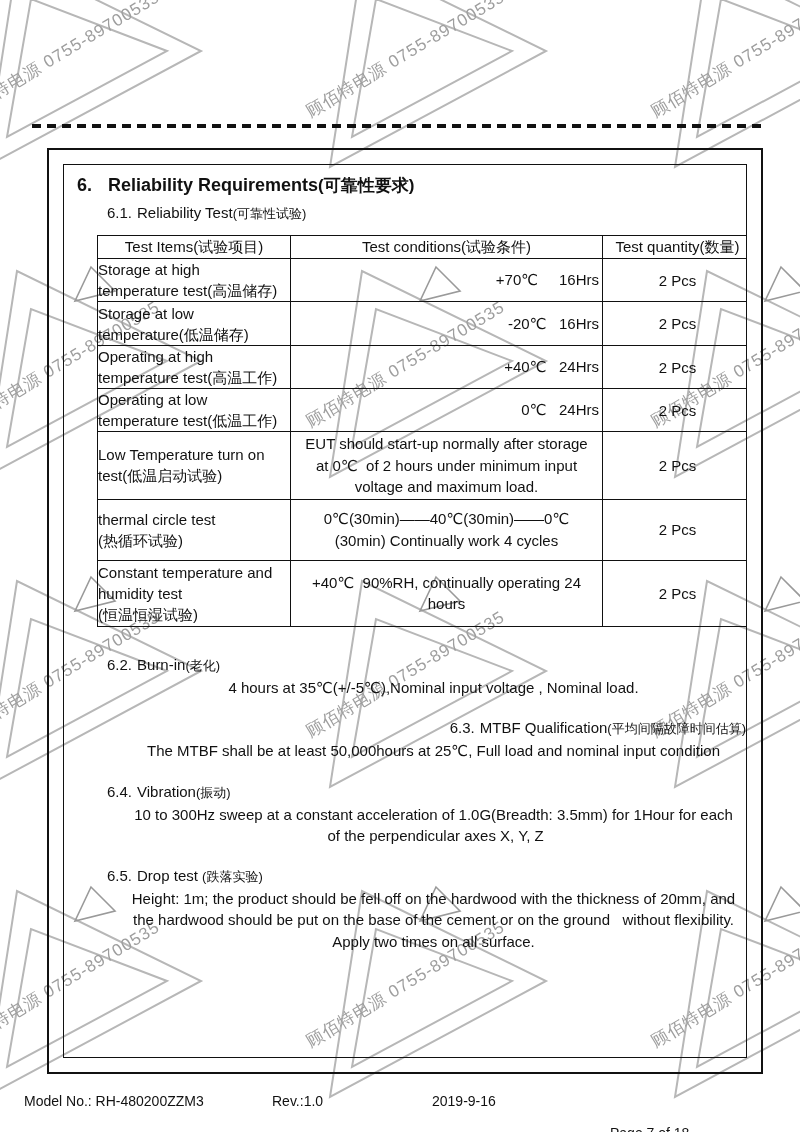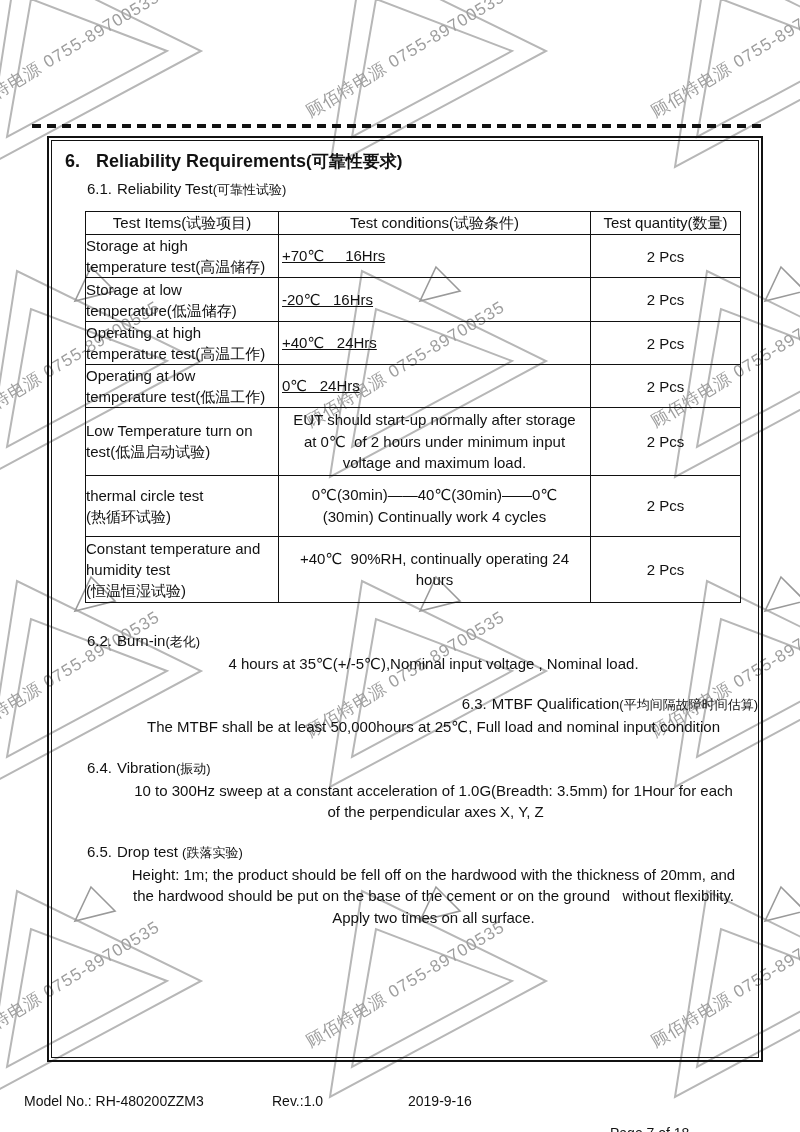--- a/index.html
+++ b/index.html
@@ -25,41 +25,41 @@
     color: #9e9e9e; white-space: nowrap;
   }
 
   
   .dashed-line {
     position: absolute; left: 32px; top: 124px; width: 732px; height: 4px;
     background: repeating-linear-gradient(90deg, #111 0 9px, transparent 9px 15px);
     z-index: 1;
   }
   .page-box {
-    position: absolute; left: 47px; top: 136px;
+    position: absolute; left: 47px; top: 148px;
     width: 716px; height: 926px;
     border: 2px solid #111;
-    padding: 2px;
+    padding: 14px;
     z-index: 1;
     background: transparent;
   }
   .page-box-inner {
     width: 100%; height: 100%;
     border: 1px solid #111;
     padding: 0 0 0 5px;
     overflow: hidden;
   }
 
   
   .doc-title { margin: 9px 0 0 8px; font-size: 18px; font-weight: bold; }
   .doc-title .num { margin-right: 16px; }
   .cn { font-size: 13px; }
   .doc-title .cn { font-size: 17px; }
 
-  .sec-heading { font-size: 15px; margin-left: 30px; }
+  .sec-heading { font-size: 15px; margin-left: 38px; }
   .sec-heading .sec-num { margin-right: 5px; }
   .h61 { margin-top: 7px; }
   .h62 { margin-top: 29px; }
   .h63 { margin-top: 21px; text-align: right; }
   .h64 { margin-top: 21px; }
   .h65 { margin-top: 20px; }
   .sec-body {
     font-size: 15px; line-height: 21.5px;
     margin: 2px 0 0 52px; max-width: 668px;
     white-space: pre-wrap;
@@ -74,36 +74,36 @@
     table-layout: fixed;
     font-size: 15px;
   }
   .rel-table th, .rel-table td { border: 1px solid #111; vertical-align: middle; }
   .rel-table col.c1 { width: 193px; }
   .rel-table col.c2 { width: 312px; }
   .rel-table col.c3 { width: 150px; }
   .rel-table th { height: 23px; font-weight: normal; text-align: center; }
   .c-item { text-align: left; white-space: pre-line; line-height: 21px; }
   .c-cond { text-align: center; white-space: pre-wrap; padding: 1px 3px; line-height: 21.5px; vertical-align: top; }
-  .c-cond.center { text-align: left; vertical-align: middle; text-decoration: underline; }
+  .c-cond.center { text-align: right; vertical-align: middle; }
   .c-qty { text-align: center; }
   tbody tr:nth-child(1) td { height: 43px; }
   tbody tr:nth-child(2) td { height: 44px; }
   tbody tr:nth-child(3) td { height: 43px; }
   tbody tr:nth-child(4) td { height: 43px; }
   tbody tr:nth-child(5) td { height: 67px; }
   tbody tr:nth-child(6) td { height: 61px; }
   tbody tr:nth-child(7) td { height: 66px; }
 
   
   .footer { position: absolute; left: 0; top: 1093px; width: 100%; height: 20px; font-size: 14px; z-index: 1; }
   .footer span { position: absolute; white-space: nowrap; }
   .f-model { left: 24px; }
   .f-rev   { left: 272px; }
-  .f-date  { left: 408px; }
+  .f-date  { left: 432px; }
   .f-page  { left: 610px; margin-top: 32px; }
 </style>
 </head>
 <body>
 
 <div class="canvas">
 
   <div class="wm-layer">
   <div class="wm-tile" style="left: -25px; top: -45px;">
     <svg width="240" height="220" viewBox="0 0 240 220">

